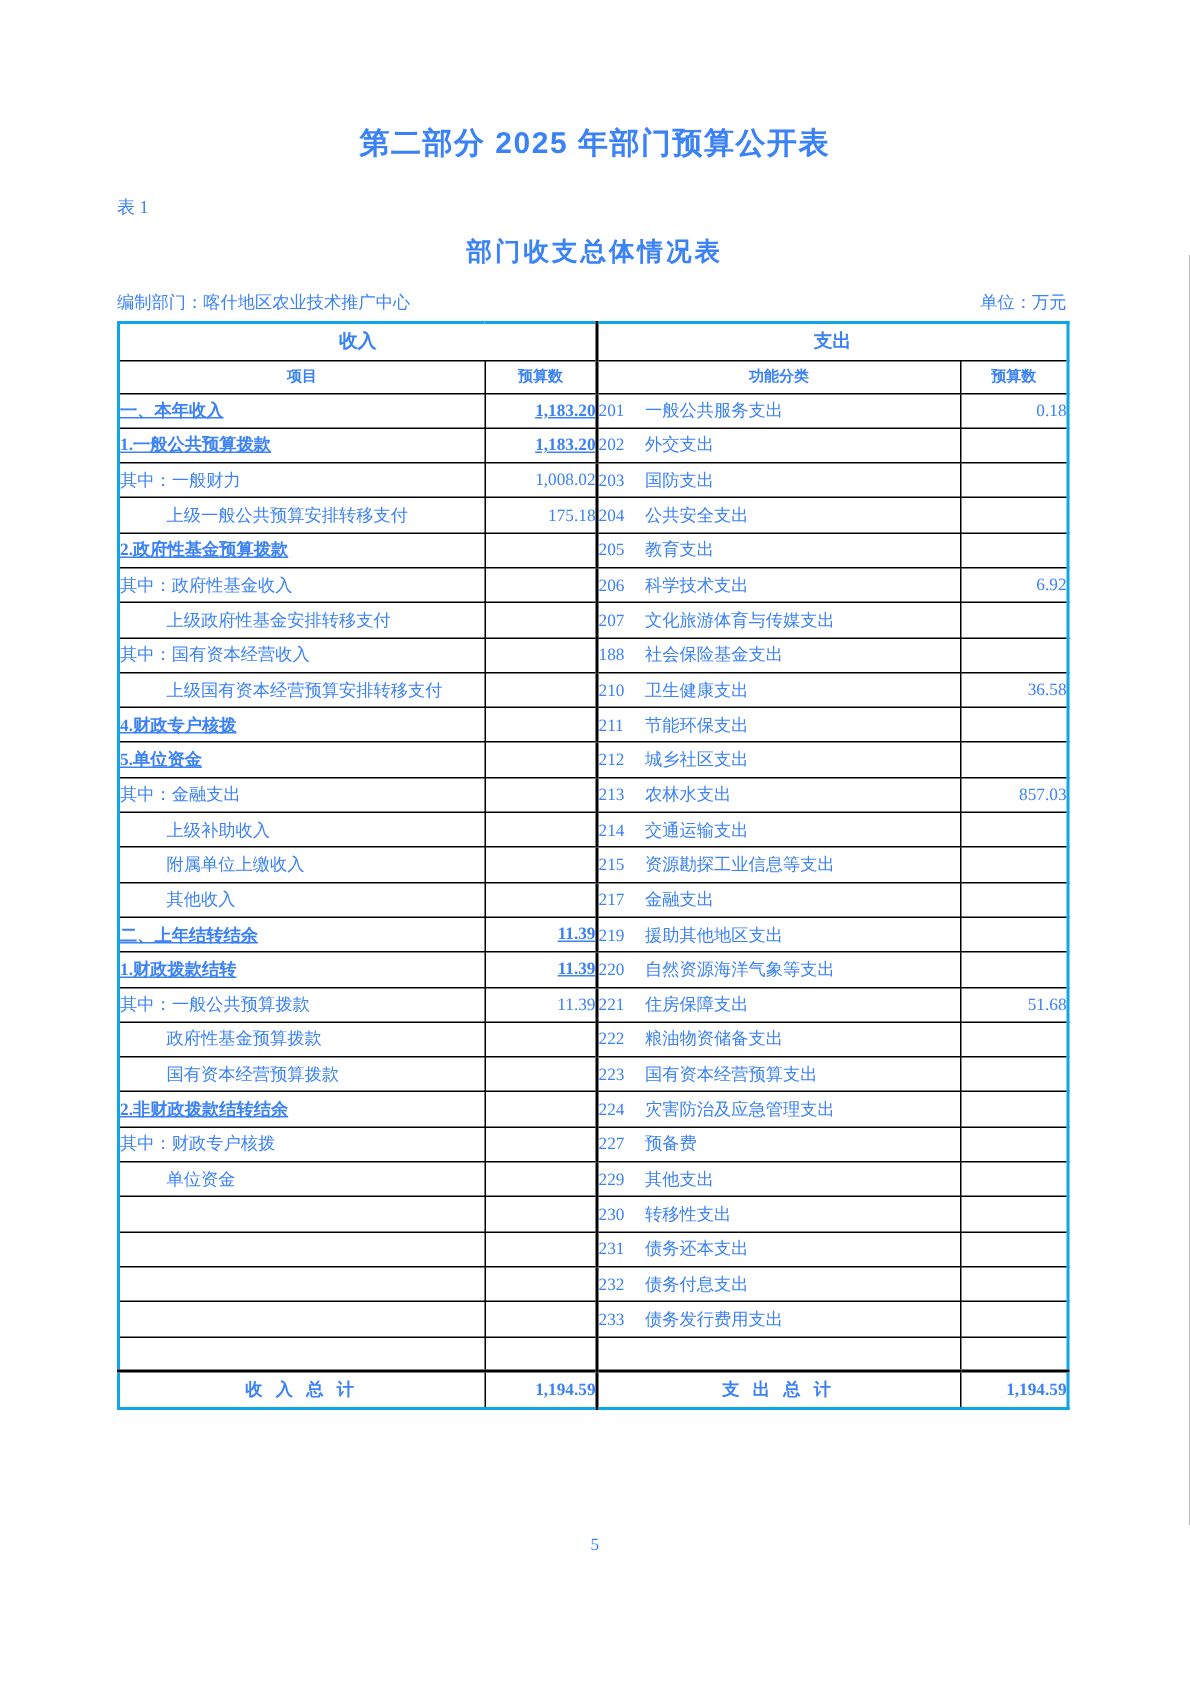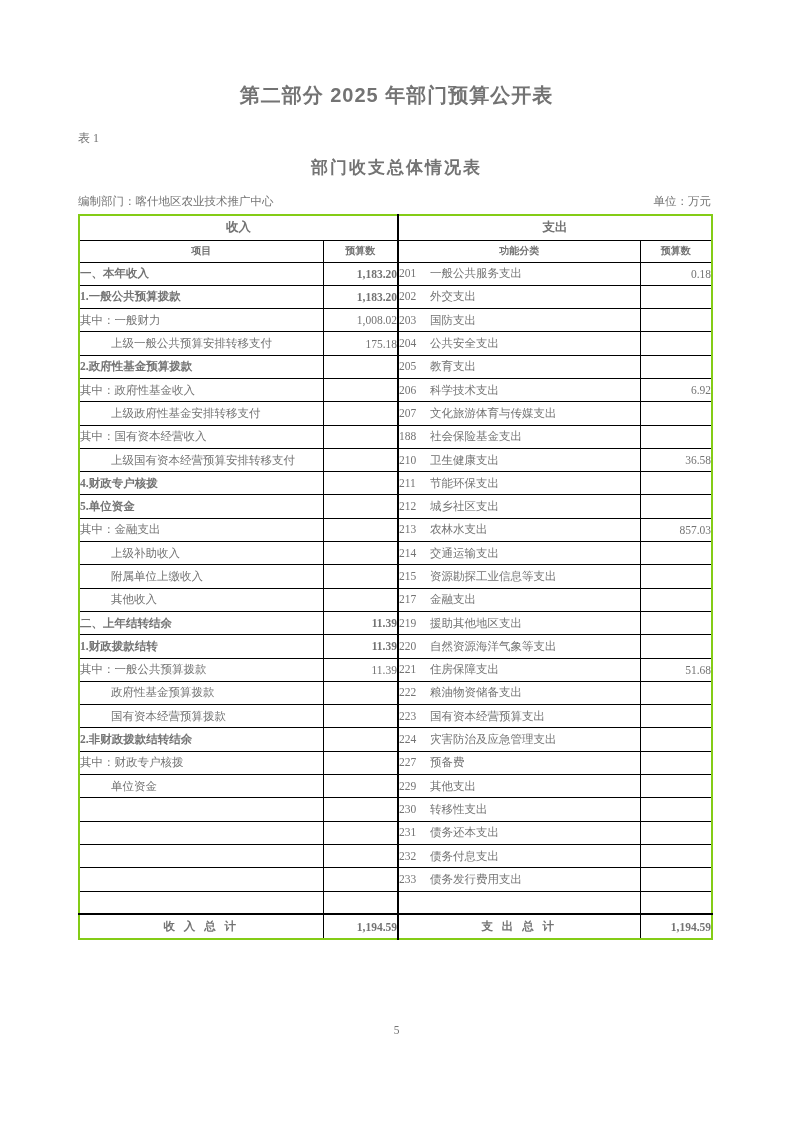--- a/index.html
+++ b/index.html
@@ -2,21 +2,21 @@
 <html><head>
 <meta charset="utf-8">
 <style>
   * { margin:0; padding:0; box-sizing:border-box; }
   html,body { background:#888; }
   .page {
     position:relative;
     width:793px; height:1122px;
     margin:0 auto;
     background:#ffffff;
-    color:#737373;
+    color:#3b82f6;
     font-family:"Liberation Serif","DejaVu Serif",serif;
     overflow:hidden;
   }
   .main-title {
     padding-top:82px;
     text-align:center;
     font-family:"Liberation Sans","DejaVu Sans",sans-serif;
     font-size:20px;
     font-weight:bold;
     letter-spacing:1px;
@@ -49,29 +49,29 @@
     font-size:11.5px;
   }
   table.budget td {
     border:1px solid #000;
     height:23.3px;
     padding:0;
     overflow:hidden;
     white-space:nowrap;
     vertical-align:middle;
   }
-  table.budget { border:2px solid #84cc16; }
+  table.budget { border:2px solid #0ea5e9; }
   tr.hdr1 td { height:25px; text-align:center; font-weight:bold; font-size:12.5px; }
   tr.hdr2 td { height:22px; text-align:center; font-weight:bold; font-size:10px; }
   td.item { text-align:left; padding-left:4px; }
   td.item.ind1 { padding-left:31px; }
   td.num { text-align:right; padding-right:3px; }
   td.func { padding-left:3px; text-align:left; }
   .divider-left { border-left-width:2px !important; }
-  .b { font-weight:bold; }
+  .b { font-weight:bold;text-decoration:underline; }
   span.code { display:inline-block; min-width:24px; margin-right:7px; }
   tr.total td { border-top-width:2px; height:25px; font-weight:bold; }
   tr.total td.center { text-align:center; letter-spacing:3px;font-family:Liberation Serif, serif; }
   .page-number {
     position:absolute;
     top:1024px; left:0;
     width:100%;
     text-align:center;
     font-size:11.5px;
   }

